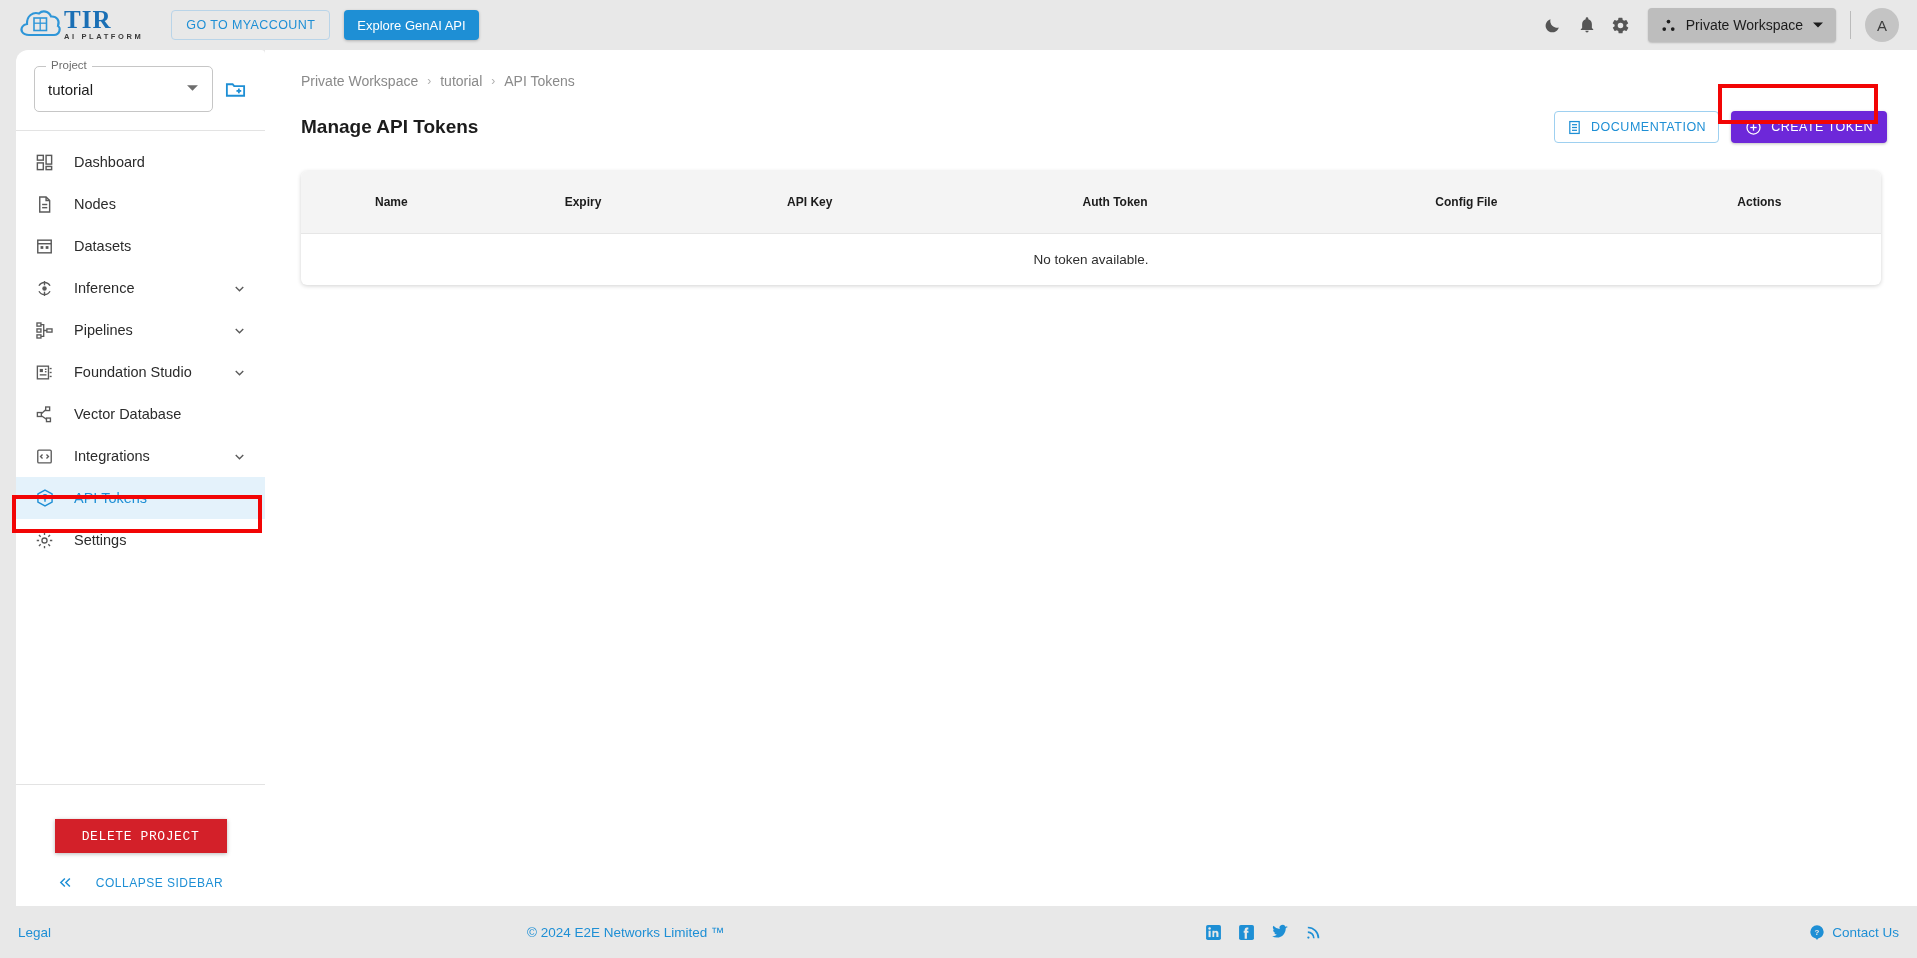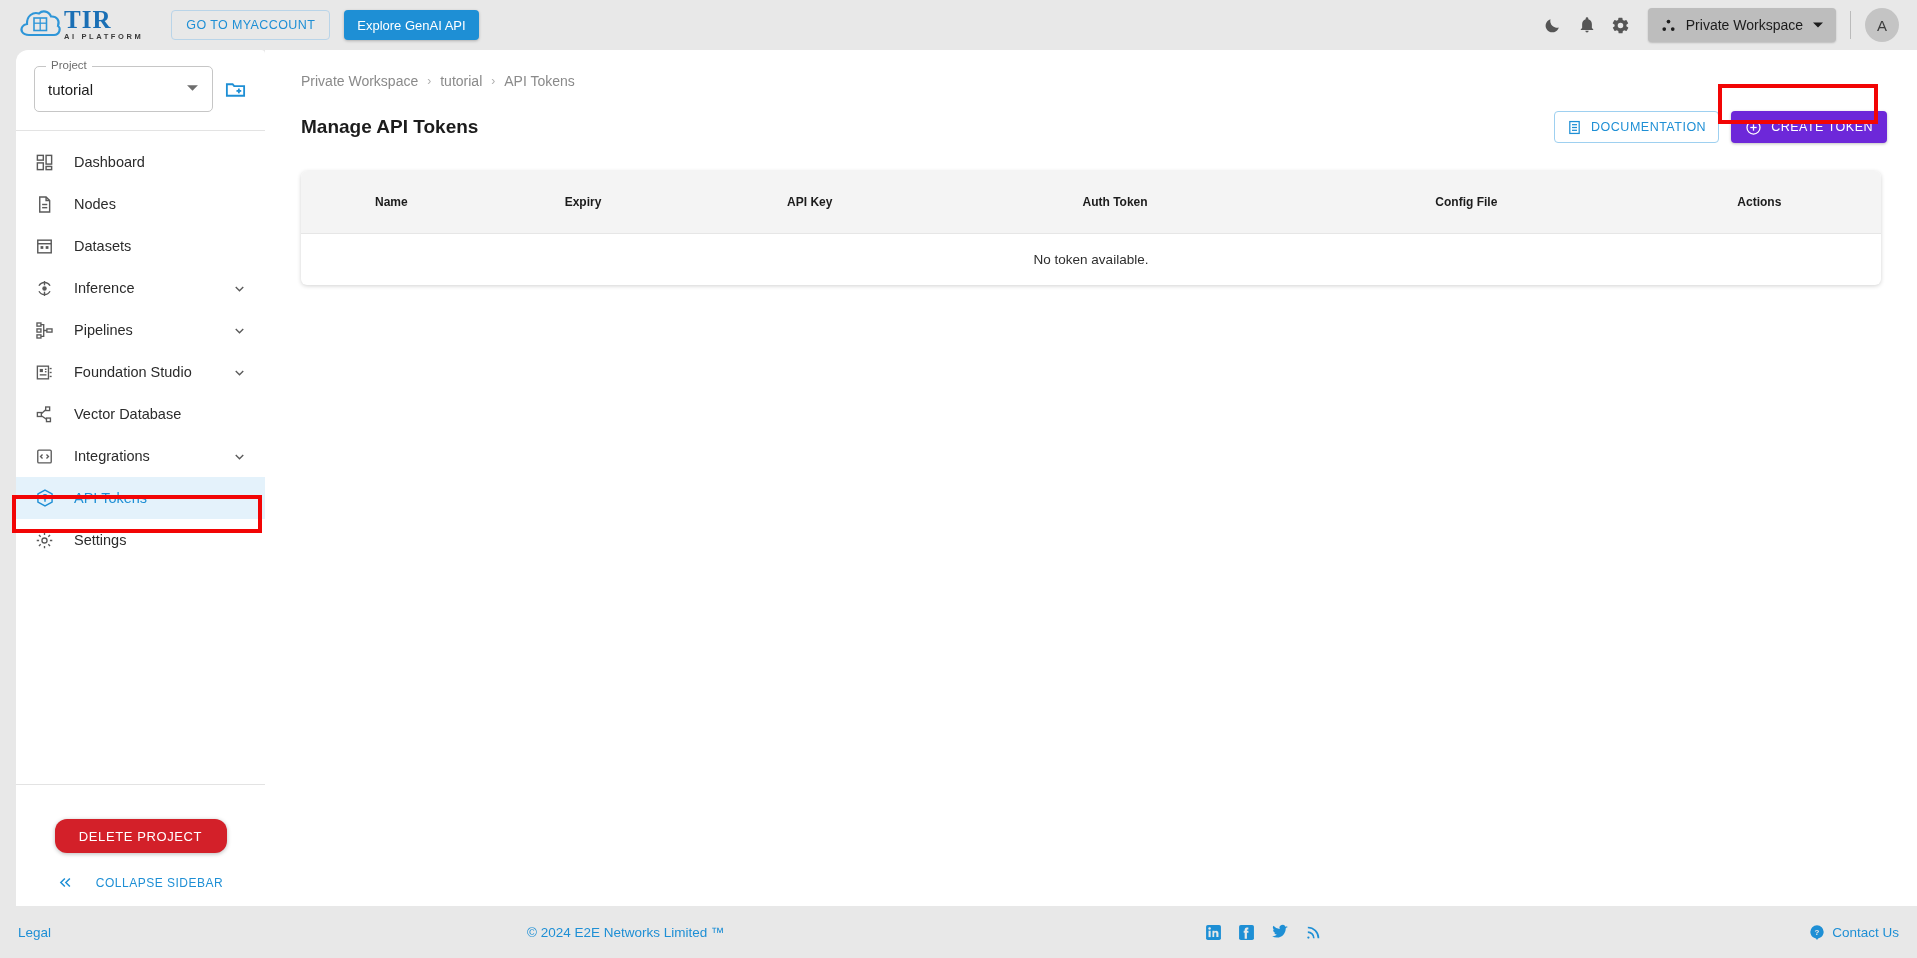--- a/index.html
+++ b/index.html
@@ -114,24 +114,24 @@
   .annot-box {
     position: absolute;
     border: 4px solid #f20505;
     pointer-events: none;
     z-index: 30;
   }
 
   .side-bottom { border-top: 1px solid #e3e3e3; padding: 18px 0 16px 0; }
   .btn-delete {
     display: block; margin: 16px auto; width: 172px; height: 34px;
-    background: #d32029; color: #fff; border: none; border-radius: 12px;
+    background: #d32029; color: #fff; border: none; border-radius: 0;
     font-size: 13px; font-weight: 500; letter-spacing: .6px; cursor: pointer;
     box-shadow: 0 1px 4px rgba(0,0,0,.28);
-    font-family: Liberation Sans, sans-serif;
+    font-family: Liberation Mono, monospace;
   }
   .collapse-row {
     margin-top: 22px; display: flex; align-items: center; justify-content: center;
     gap: 23px; color: #1e8fd5; font-size: 12px; font-weight: 500;
     letter-spacing: .5px; cursor: pointer;
   }
 
   
   .main {
     position: absolute; top: 50px; left: 265px;

